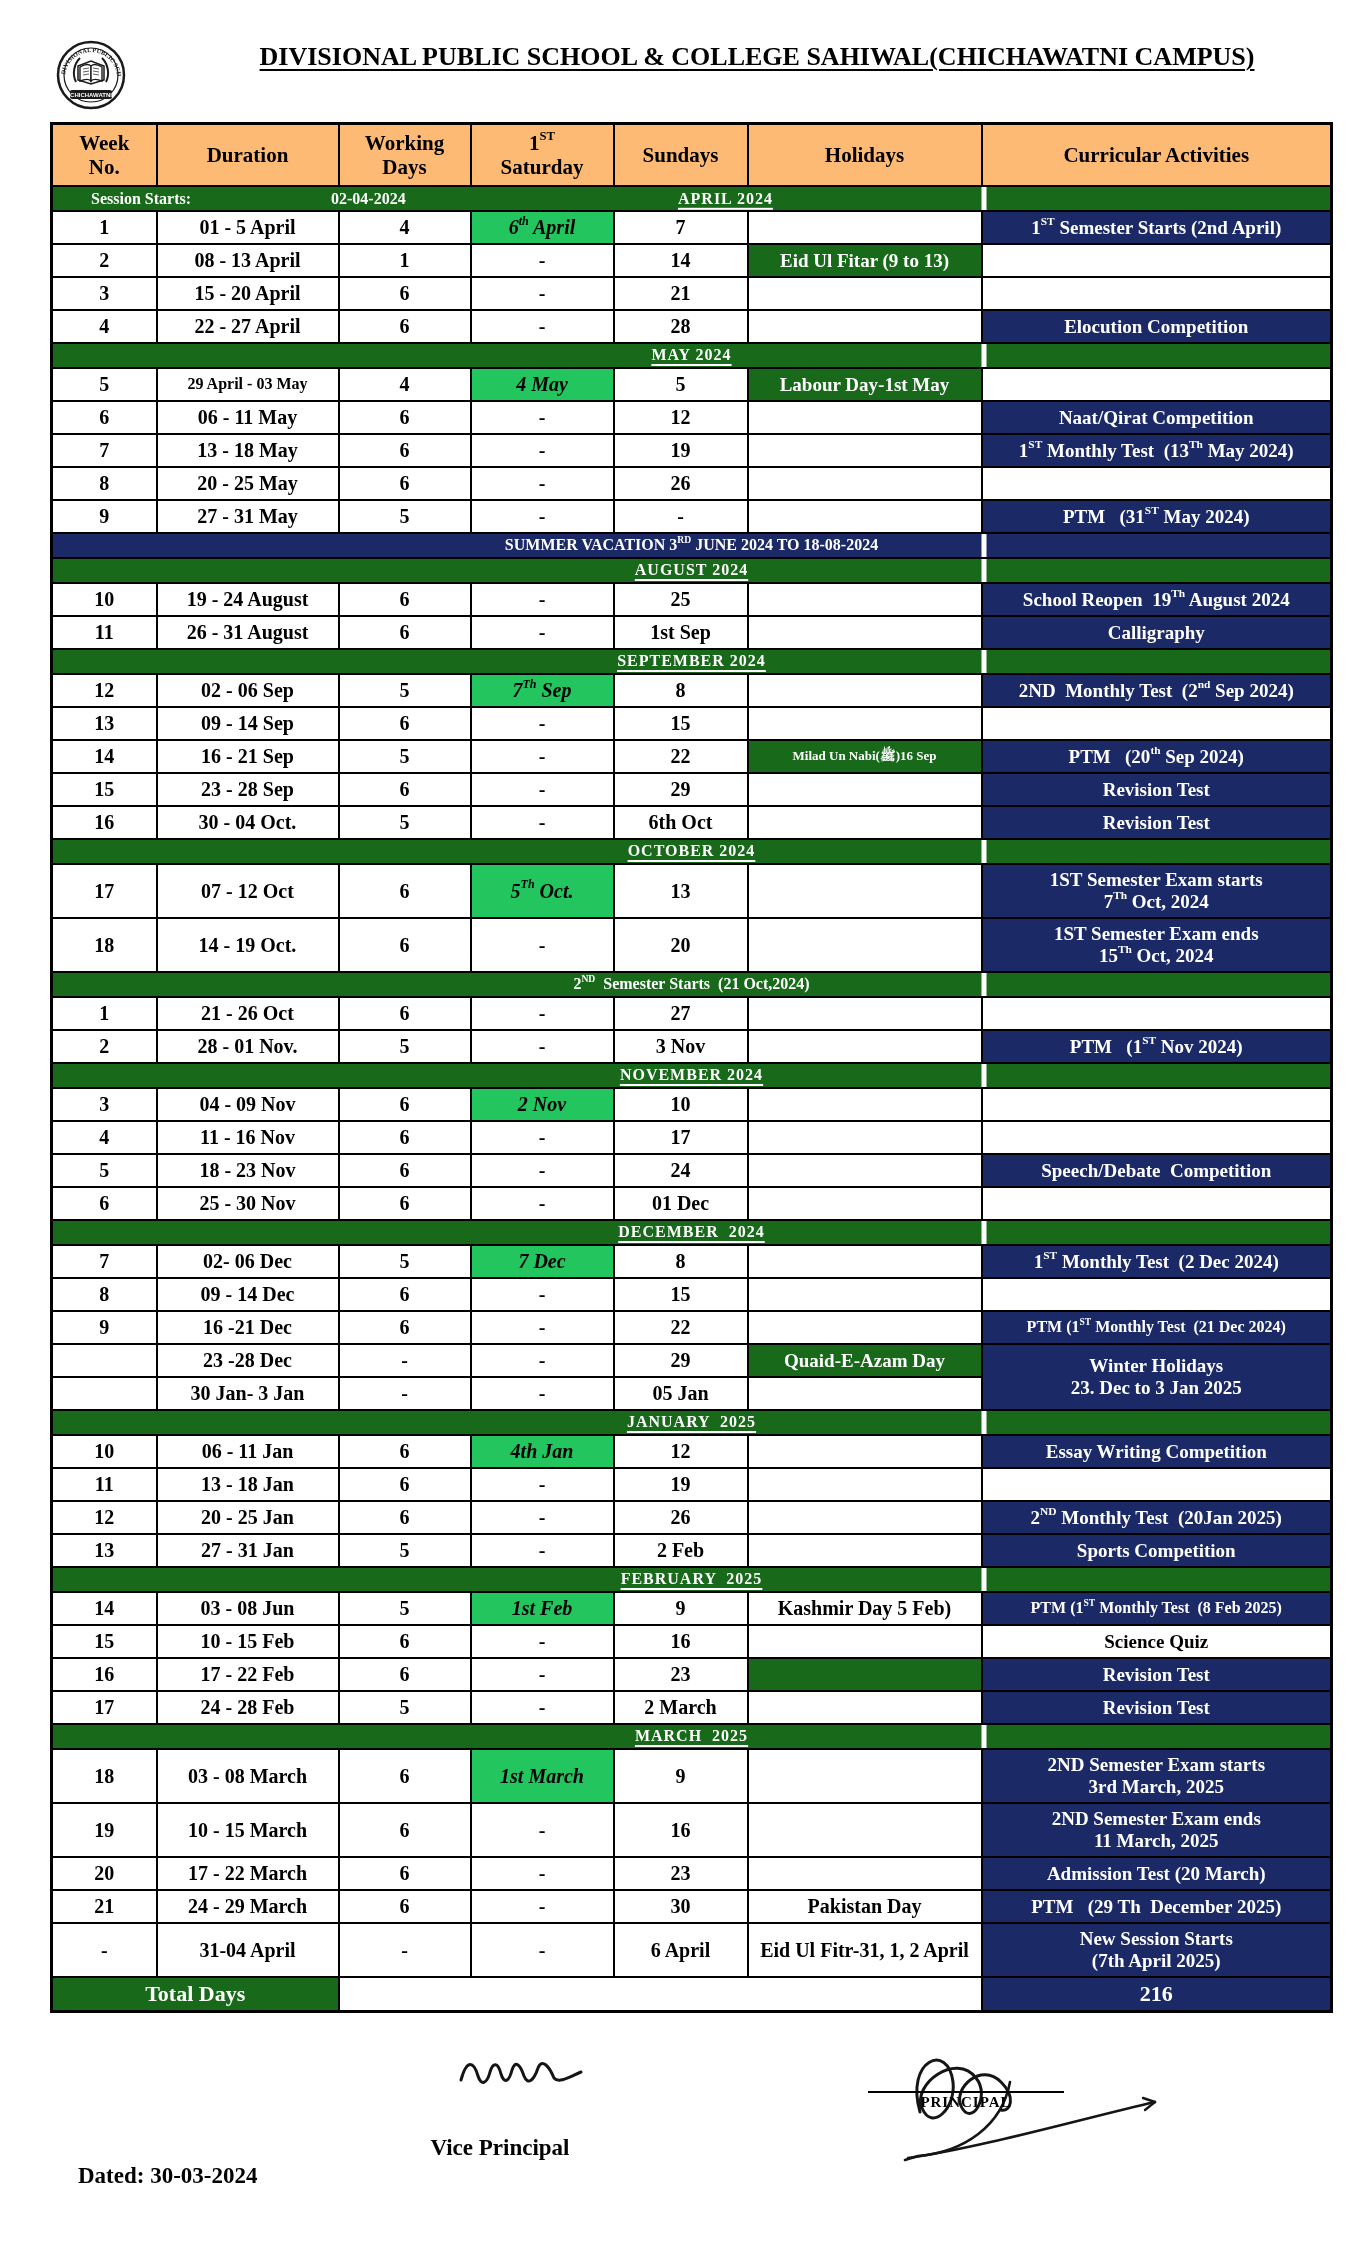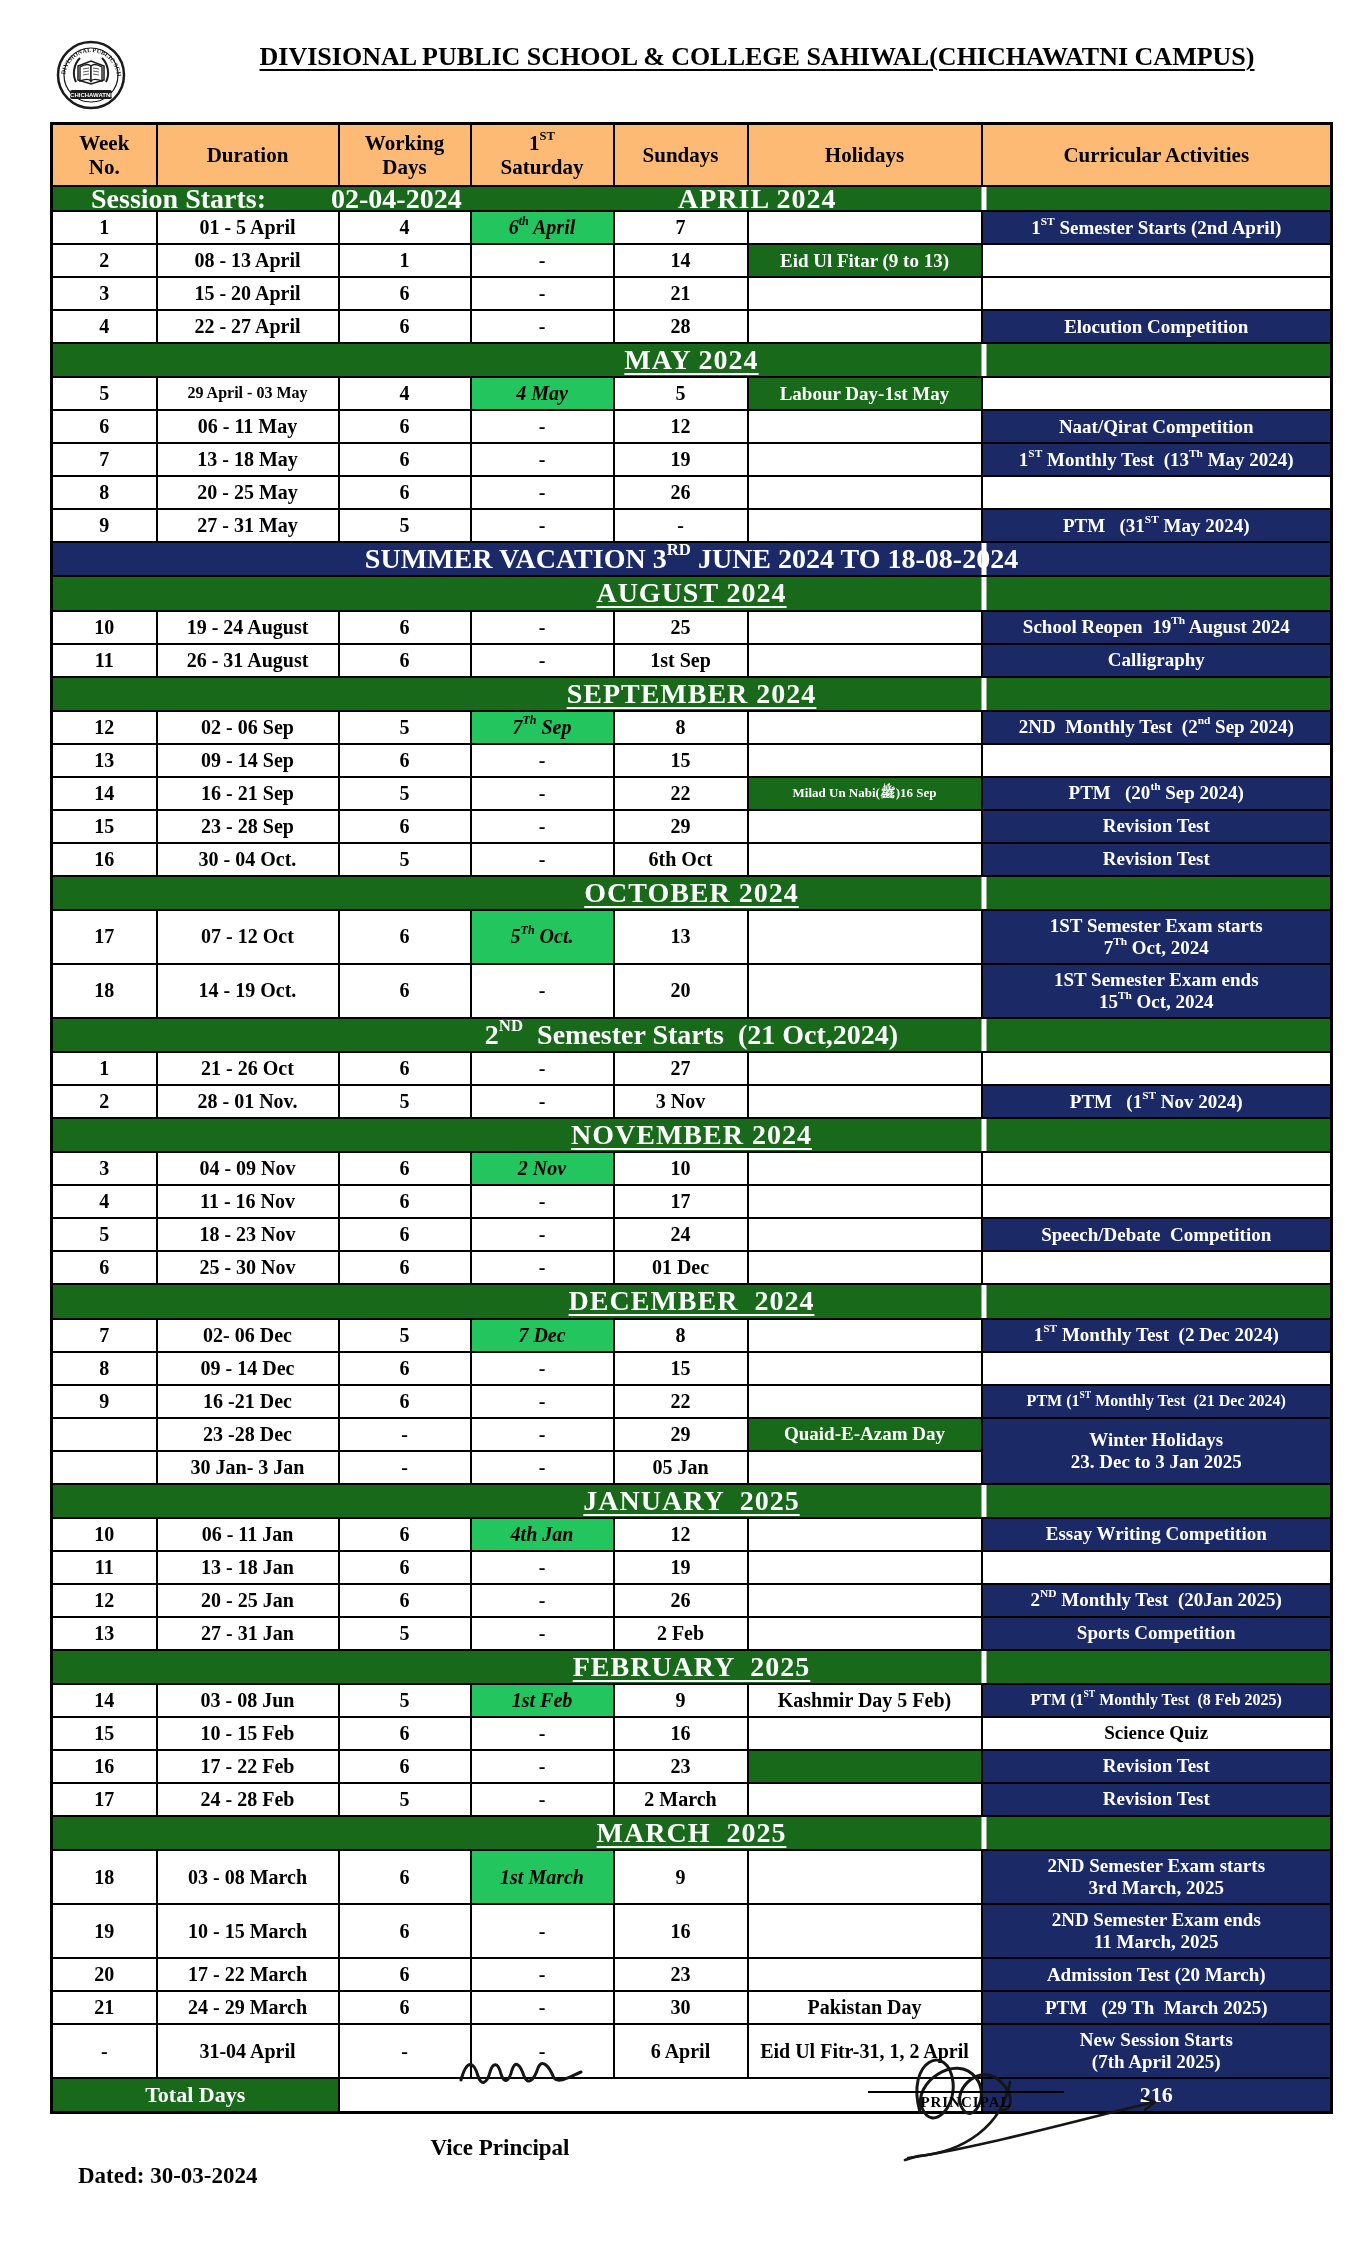--- a/index.html
+++ b/index.html
@@ -13,21 +13,21 @@
   .t2{font-size:25px;margin-top:9px;text-decoration:underline;text-underline-offset:4px;text-decoration-thickness:2px;white-space:nowrap;}
   .t2 .cls{font-size:32px;}
   
   table.cal{position:absolute;left:50px;top:122px;width:1280px;border-collapse:collapse;
             table-layout:fixed;border:3px solid #000;}
   .cal th,.cal td{border:2px solid #000;text-align:center;vertical-align:middle;
                   padding:0 2px;overflow:hidden;white-space:pre-wrap;line-height:1.15;}
   .cal thead th{font-size:21px;height:60px;background:#fdba74;}
   .cal td{font-size:20px;height:31px;}
   tr.tall td{height:52px;}
-  tr.band td{height:23px;font-size:28px;color:#fff;}
+  tr.band td{height:23px;font-size:16px;color:#fff;}
   .bg-green{background:#186a1a;color:#fff;}
   .bg-navy{background:#1b2a66;color:#fff;}
   .bg-red{background:#22c55e;color:#000;font-style:italic;}
   .stripe{background-image:linear-gradient(90deg,rgba(0,0,0,0) 0 928px,#ffffff 928px 933px,rgba(0,0,0,0) 933px);}
   .month-text{text-decoration:underline;text-underline-offset:4px;text-decoration-thickness:2px;letter-spacing:1px;}
   .session-cell{position:relative;text-align:left;}
   .session-cell .s-label{position:absolute;left:38px;top:50%;transform:translateY(-50%);}
   .session-cell .s-date{position:absolute;left:278px;top:50%;transform:translateY(-50%);}
   .session-cell .s-month{position:absolute;left:625px;top:50%;transform:translateY(-50%);
       text-decoration:underline;text-underline-offset:4px;text-decoration-thickness:2px;letter-spacing:1px;}
@@ -499,21 +499,21 @@
           <td class="hol"></td>
           <td class="act bg-navy">Admission Test (20 March)</td>
         </tr>
         <tr>
           <td>21</td>
           <td>24 - 29 March</td>
           <td>6</td>
           <td>-</td>
           <td>30</td>
           <td class="hol-plain">Pakistan Day</td>
-          <td class="act bg-navy">PTM   (29 Th  March 2025)</td>
+          <td class="act bg-navy">PTM   (29 Th  December 2025)</td>
         </tr>
         <tr class="tall">
           <td>-</td>
           <td>31-04 April</td>
           <td>-</td>
           <td>-</td>
           <td>6 April</td>
           <td class="hol-plain">Eid Ul Fitr-31, 1, 2 April</td>
           <td class="act bg-navy">New Session Starts<br>(7th April 2025)</td>
         </tr>

